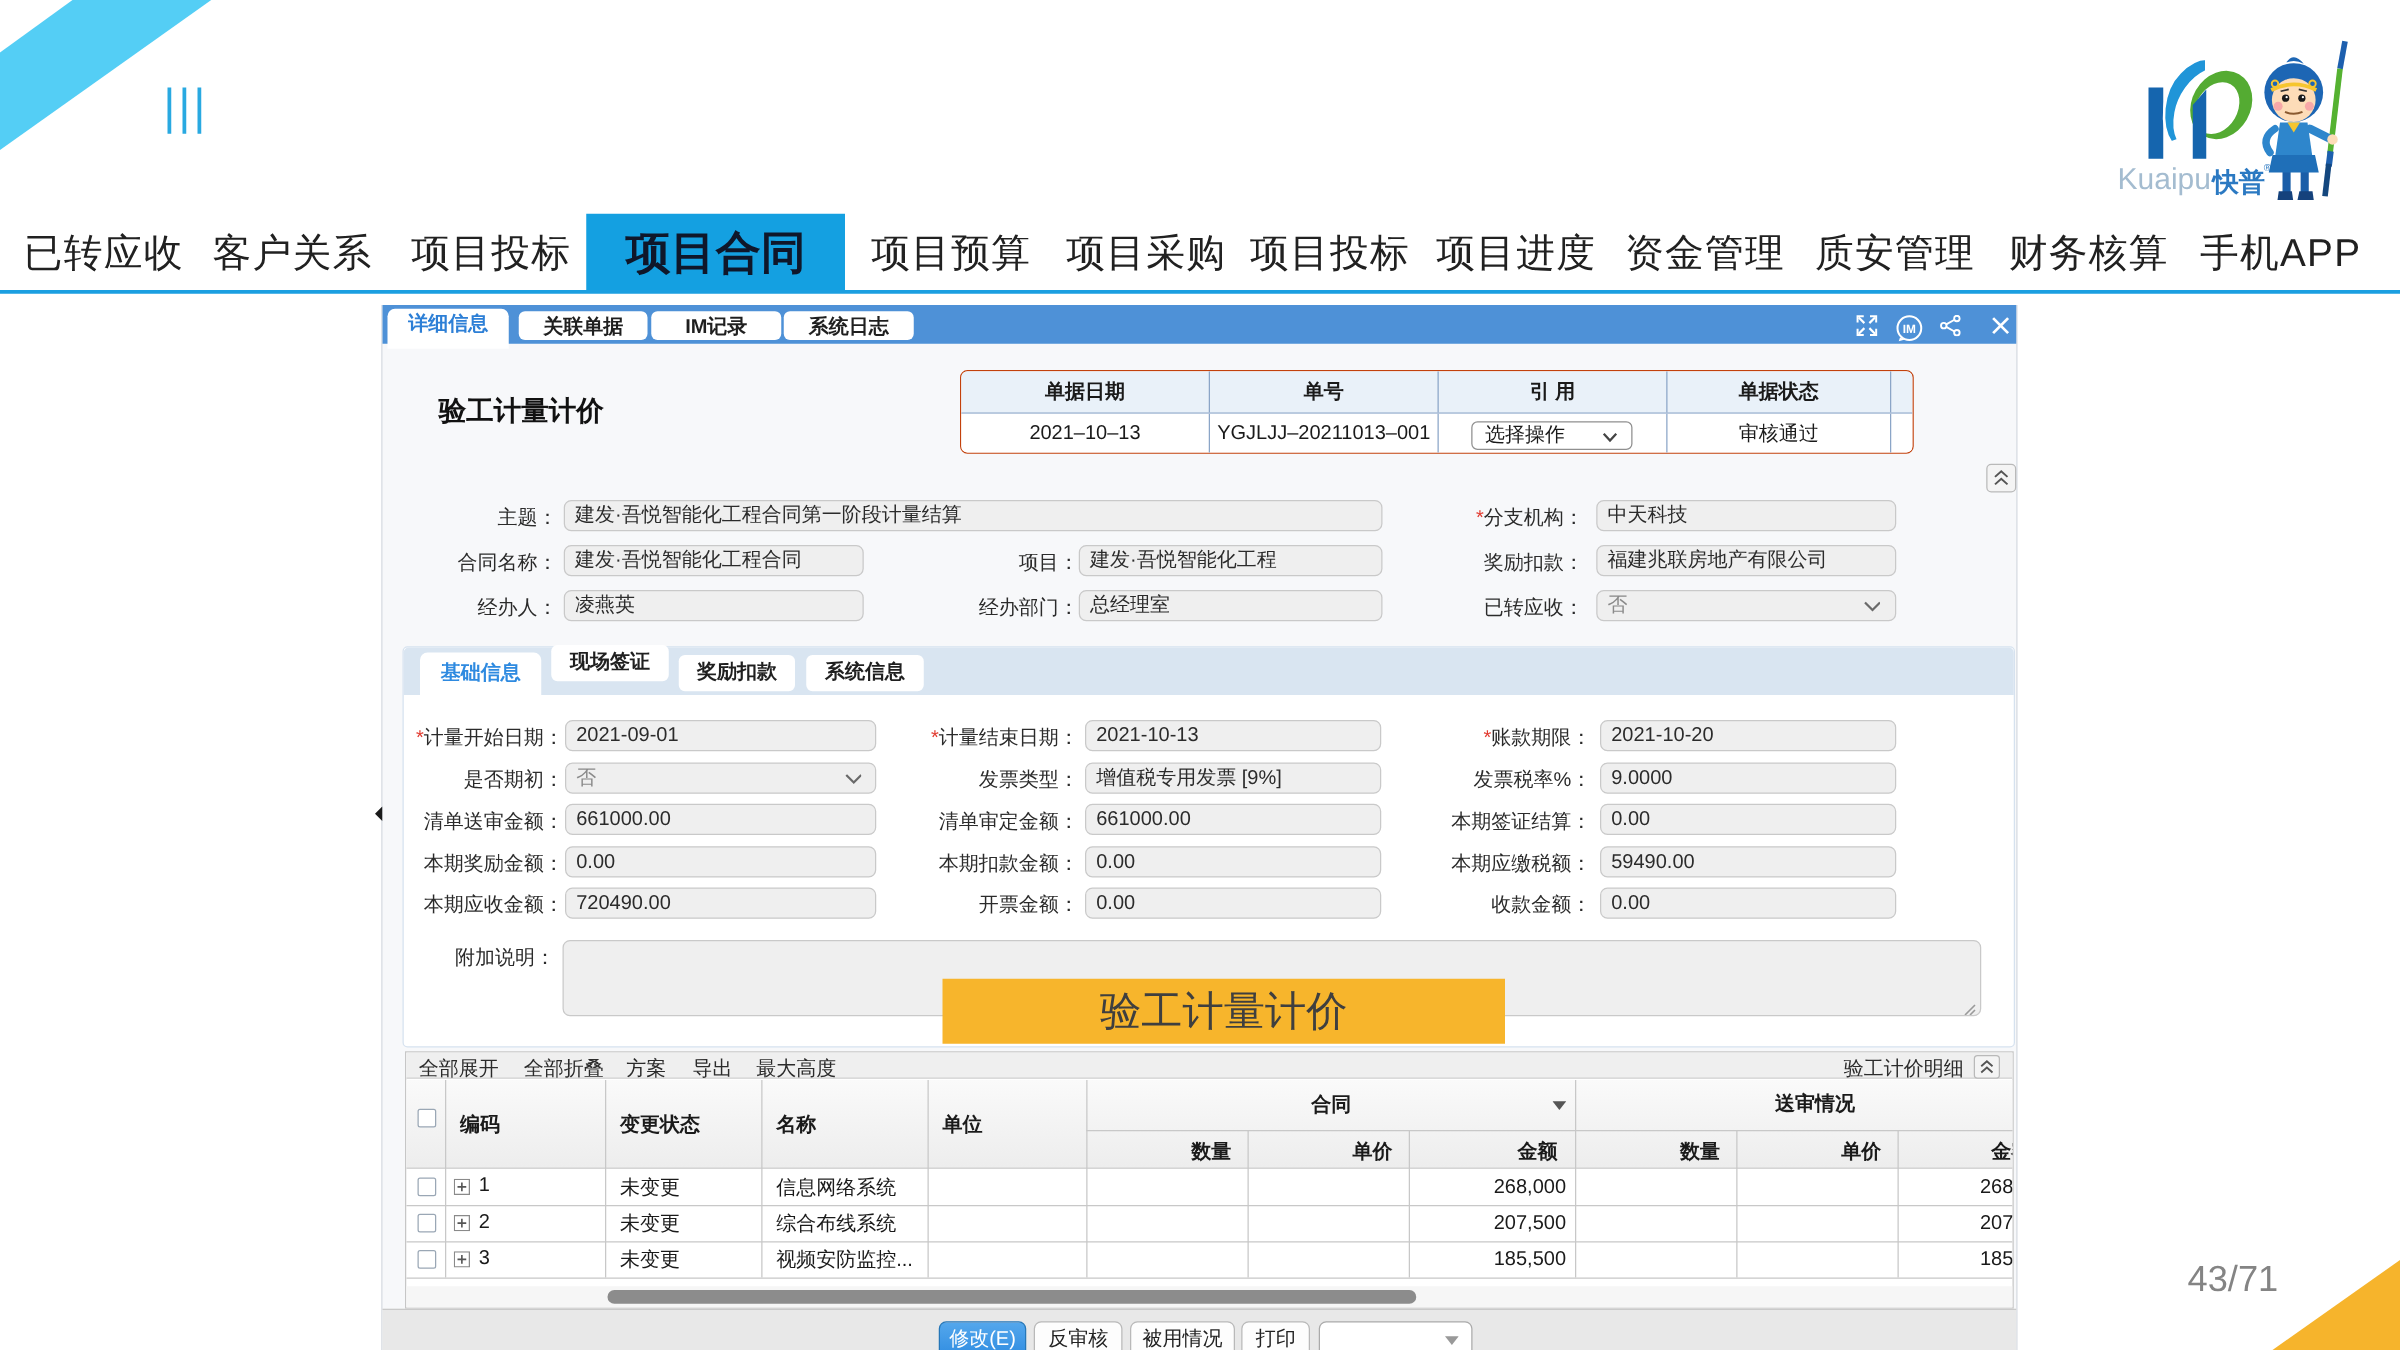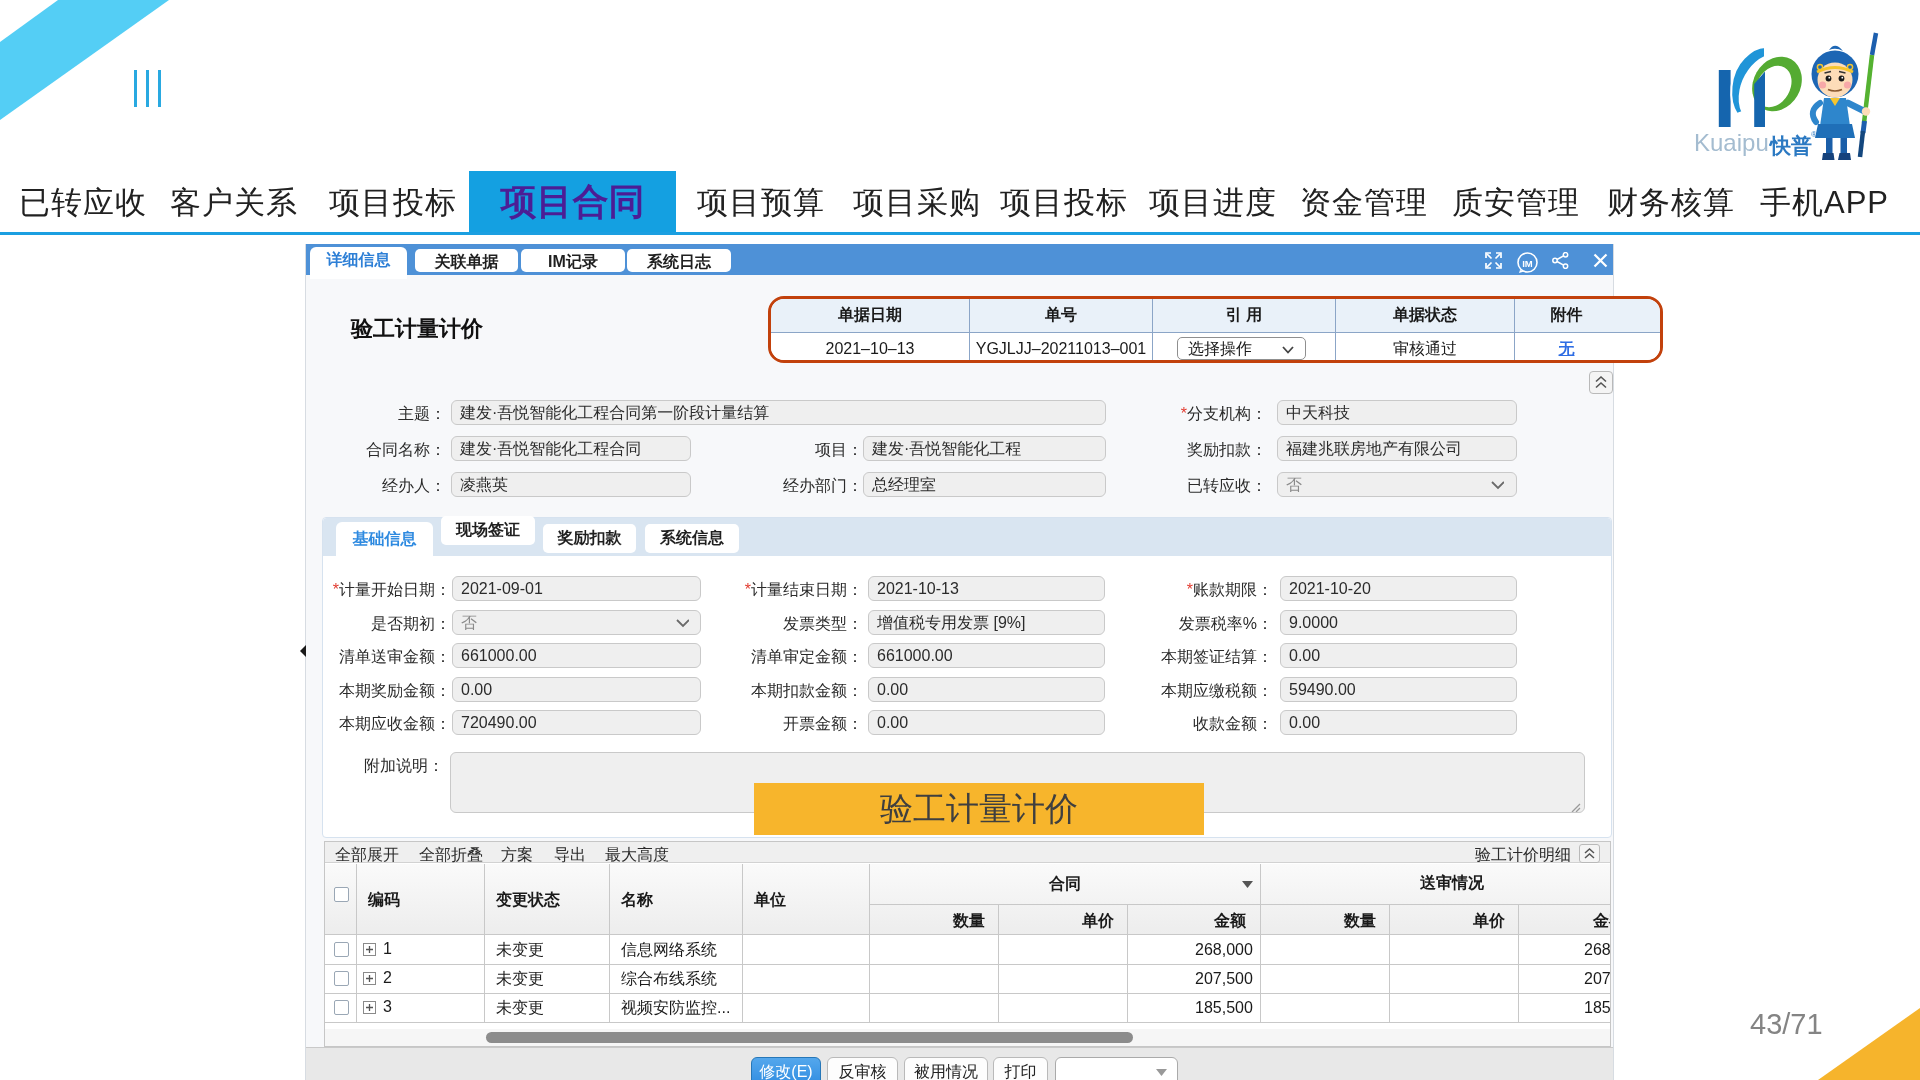--- a/index.html
+++ b/index.html
@@ -9,36 +9,36 @@
   .abs { position:absolute; }
   #page { position:relative; width:1920px; height:1080px; background:#fff; }
 
   
   #band { left:0; top:0; }
   #titlebars span { display:inline-block; width:3px; height:37px; background:#29a9e1; margin-right:9px; }
   #title { left:191px; top:55px; font-size:53px; font-weight:bold; color:#595959; letter-spacing:1.5px; white-space:nowrap; }
 
   
   .navitem { position:absolute; top:182px; font-size:31px; color:#212121; letter-spacing:1px; white-space:nowrap; }
-  #navsel { left:469px; top:171px; width:207px; height:61px; background:#14a0e1; color:#4c1d95;
+  #navsel { left:469px; top:171px; width:207px; height:61px; background:#14a0e1; color:#0f172a;
      font-size:36px; font-weight:bold; text-align:center; line-height:61px; }
   #navline { left:0; top:232px; width:1920px; height:3px; background:#1b9fe1; }
 
   
   #win { left:305px; top:244px; width:1309px; height:836px; background:#f7f8fa;
      border-left:1px solid #d7dce2; border-right:1px solid #d7dce2; }
   #winhead { left:0; top:0; width:1307px; height:31px; background:#4e91d7; }
   .wtab { position:absolute; top:5px; height:26px; background:#fff; border-radius:5px 5px 0 0;
      font-size:16px; font-weight:bold; color:#1f1f1f; text-align:center; line-height:25px; }
   .wtab.on { top:3px; height:32px; color:#2d7fd6; border-radius:6px 6px 0 0; }
   .wtab.off { height:23px; border-radius:5px; }
   .hicon { position:absolute; top:8px; }
 
   
-  #doctab { left:462px; top:52px; width:895px; height:67px; border:3px solid #c2410c; border-radius:16px;
+  #doctab { left:462px; top:52px; width:763px; height:67px; border:1px solid #c2410c; border-radius:6px;
      background:#fff; overflow:hidden; }
   #doctab .hr { display:flex; height:34px; background:#e9f1f9; border-bottom:1px solid #8ba5c7; }
   #doctab .dr { display:flex; height:32px; background:#fff; }
   #doctab .c { flex:none; border-right:1px solid #8ba5c7; text-align:center; font-size:16px; color:#1a1a1a;
      display:flex; align-items:center; justify-content:center; }
   #doctab .c:last-child { border-right:none; }
   #doctab .hr .c { font-weight:bold; }
 
   h2.formtitle { position:absolute; left:45px; top:70px; font-size:22px; font-weight:bold; color:#111; }
 

